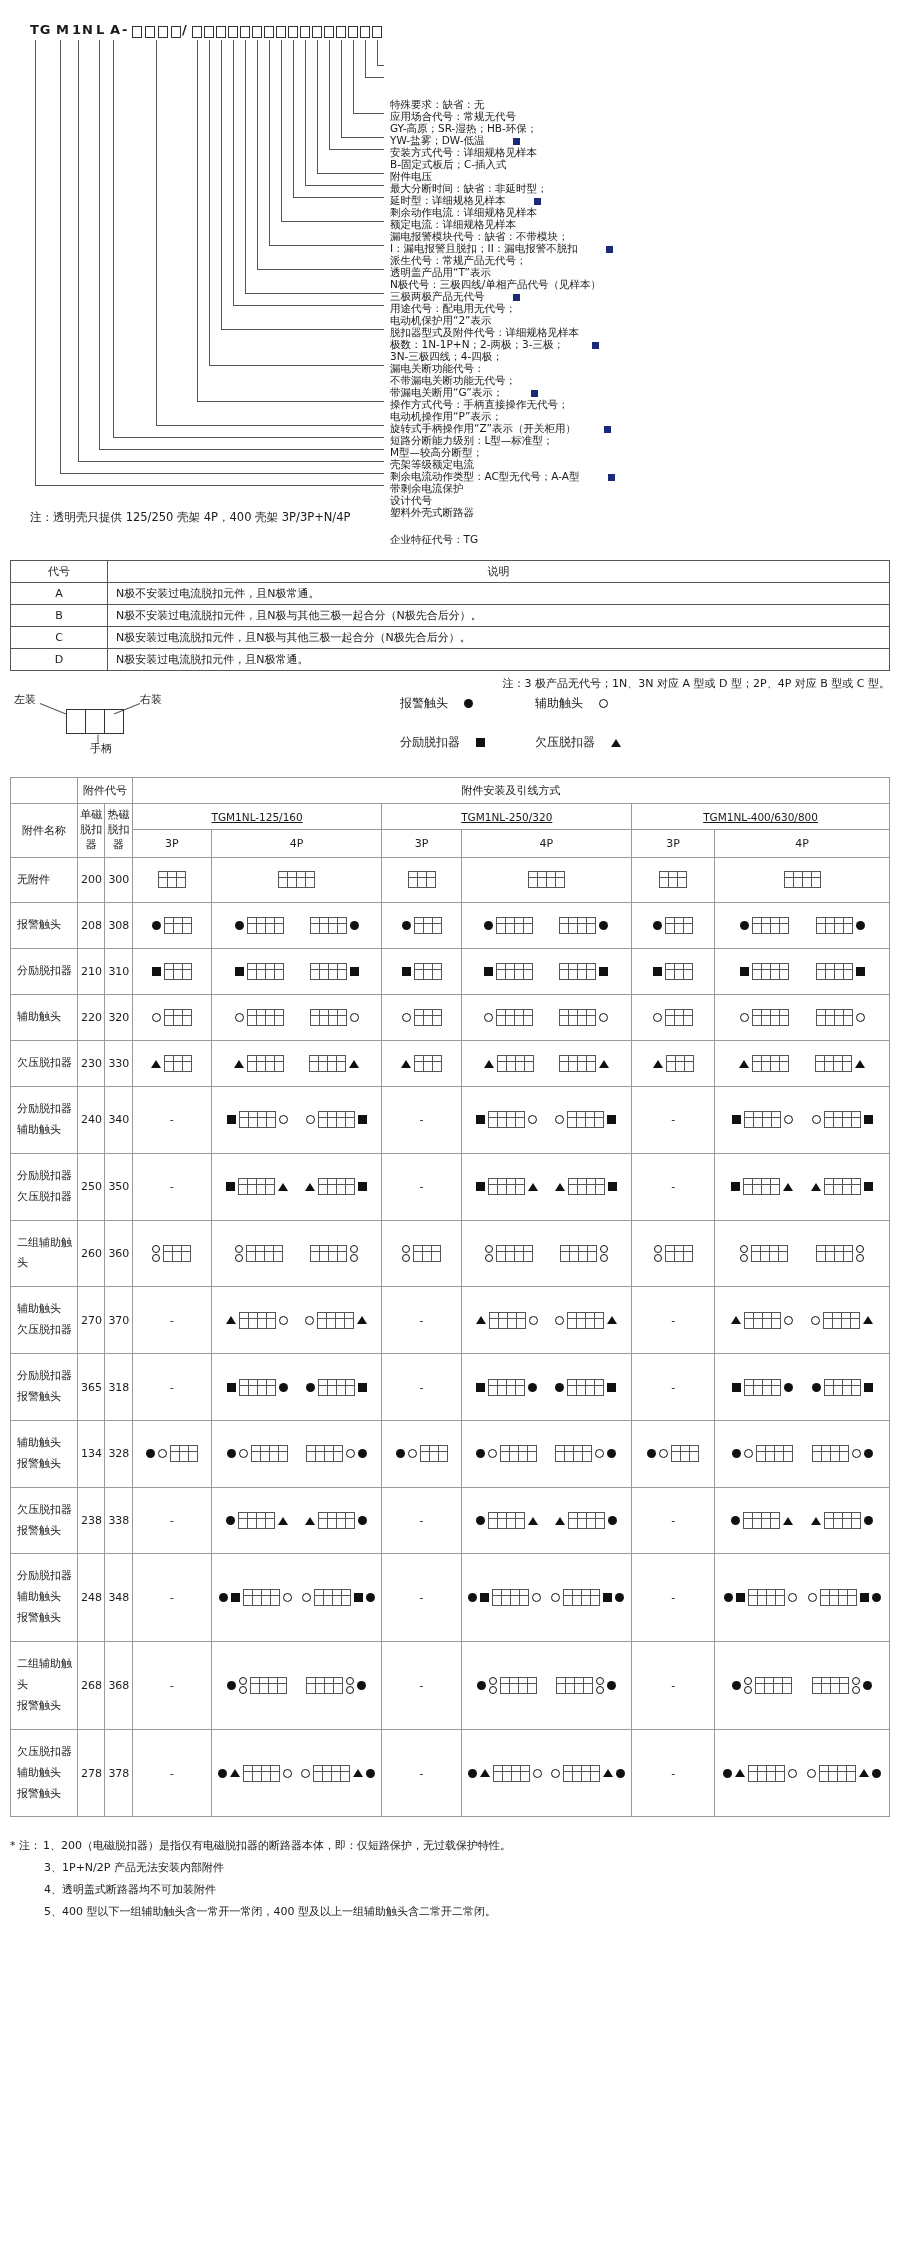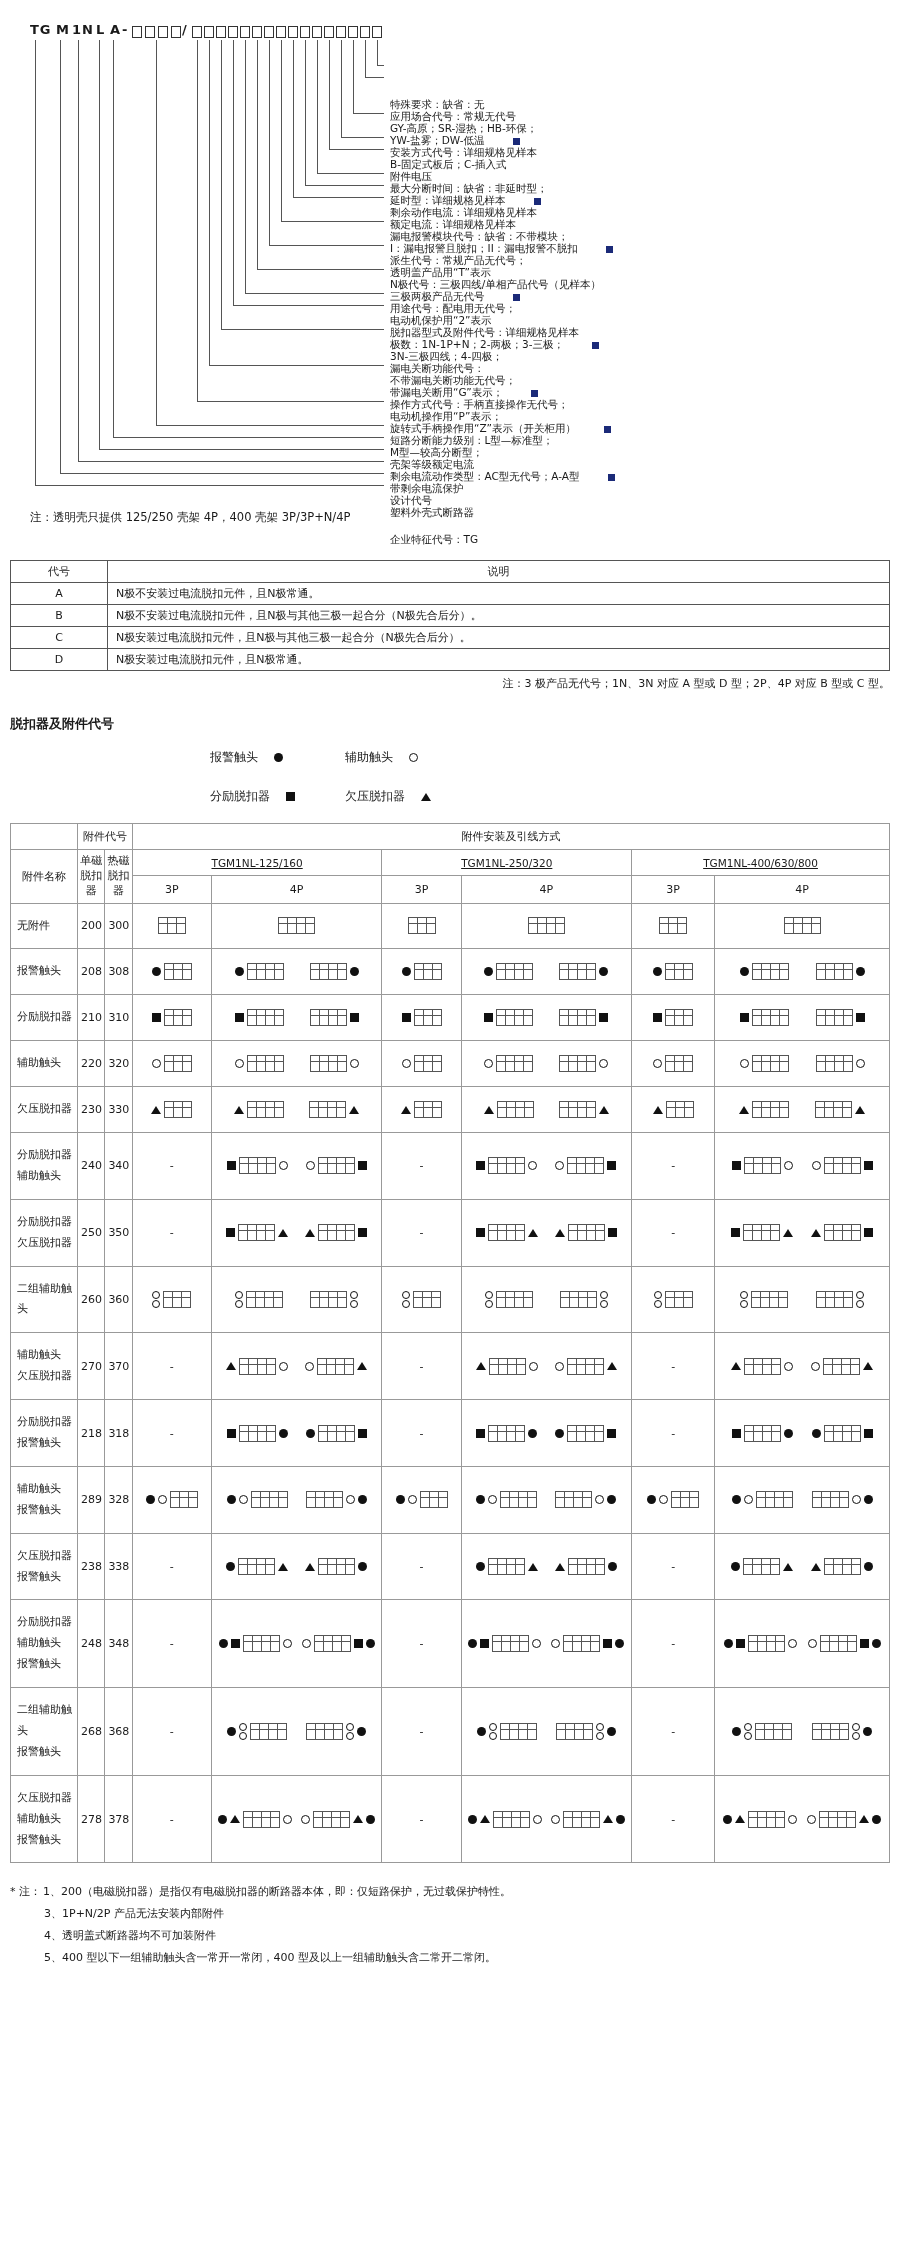--- a/index.html
+++ b/index.html
@@ -256,23 +256,35 @@
           <td class="np-desc">N极安装过电流脱扣元件，且N极与其他三极一起合分（N极先合后分）。</td>
         </tr>
         <tr>
           <td class="np-code">D</td>
           <td class="np-desc">N极安装过电流脱扣元件，且N极常通。</td>
         </tr>
       </tbody>
   </table>
   <div class="npole-note">注：3 极产品无代号；1N、3N 对应 A 型或 D 型；2P、4P 对应 B 型或 C 型。</div>
 
-  <h3 class="section-title">脱扣器及附件代号</h3>
 
   <div class="legend-row">
+    <div class="mount-fig">
+      <span class="mf-label mf-left">左装</span>
+      <span class="mf-label mf-right">右装</span>
+      <div class="mf-line mf-line-left"></div>
+      <div class="mf-line mf-line-right"></div>
+      <div class="mf-rect">
+        <span class="mf-cell"></span>
+        <span class="mf-cell"></span>
+        <span class="mf-cell"></span>
+      </div>
+      <div class="mf-line mf-line-handle"></div>
+      <span class="mf-label mf-handle">手柄</span>
+    </div>
     <div class="legend-items">
         <div class="legend-item">
           <span class="legend-label">报警触头</span>
           <span class="sym sym-alarm"></span>
         </div>
         <div class="legend-item">
           <span class="legend-label">辅助触头</span>
           <span class="sym sym-aux"></span>
         </div>
         <div class="legend-item">
@@ -1217,21 +1229,21 @@
                 <span class="sym sym-uv"></span>
               </span>
             </div>
           </td>
         </tr>
         <tr>
           <td class="acc-name">
             <div class="acc-name-line">分励脱扣器</div>
             <div class="acc-name-line">报警触头</div>
           </td>
-          <td class="acc-code">218</td>
+          <td class="acc-code">365</td>
           <td class="acc-code">318</td>
           <td class="acc-diag">-</td>
           <td class="acc-diag">
             <div class="dcell">
               <span class="diagram">
                 <span class="sym sym-shunt"></span>
                 <span class="blk">
                   <span class="c"></span>
                   <span class="c"></span>
                   <span class="c"></span>
@@ -1300,21 +1312,21 @@
                 <span class="sym sym-shunt"></span>
               </span>
             </div>
           </td>
         </tr>
         <tr>
           <td class="acc-name">
             <div class="acc-name-line">辅助触头</div>
             <div class="acc-name-line">报警触头</div>
           </td>
-          <td class="acc-code">289</td>
+          <td class="acc-code">134</td>
           <td class="acc-code">328</td>
           <td class="acc-diag">
             <div class="dcell">
               <span class="diagram">
                 <span class="sym sym-alarm"></span>
                 <span class="sym sym-aux"></span>
                 <span class="blk">
                   <span class="c"></span>
                   <span class="c"></span>
                   <span class="c"></span>

